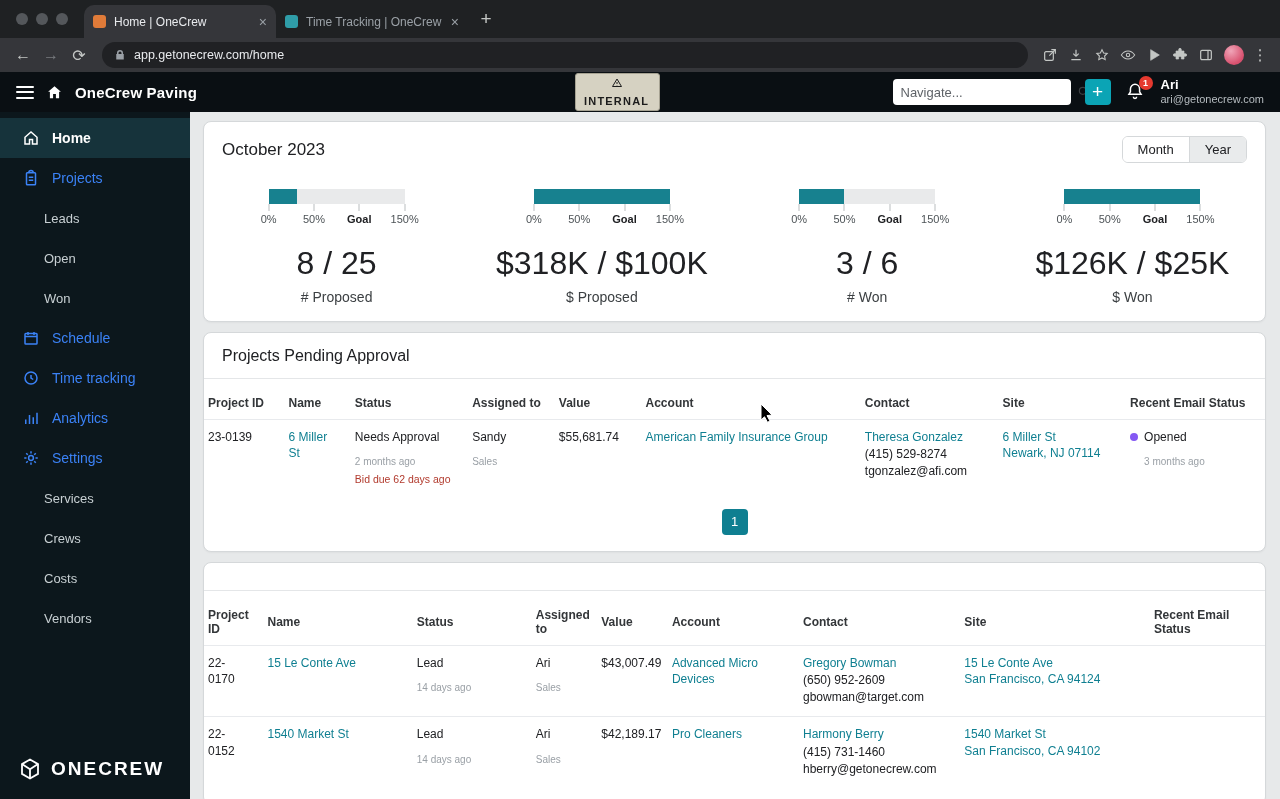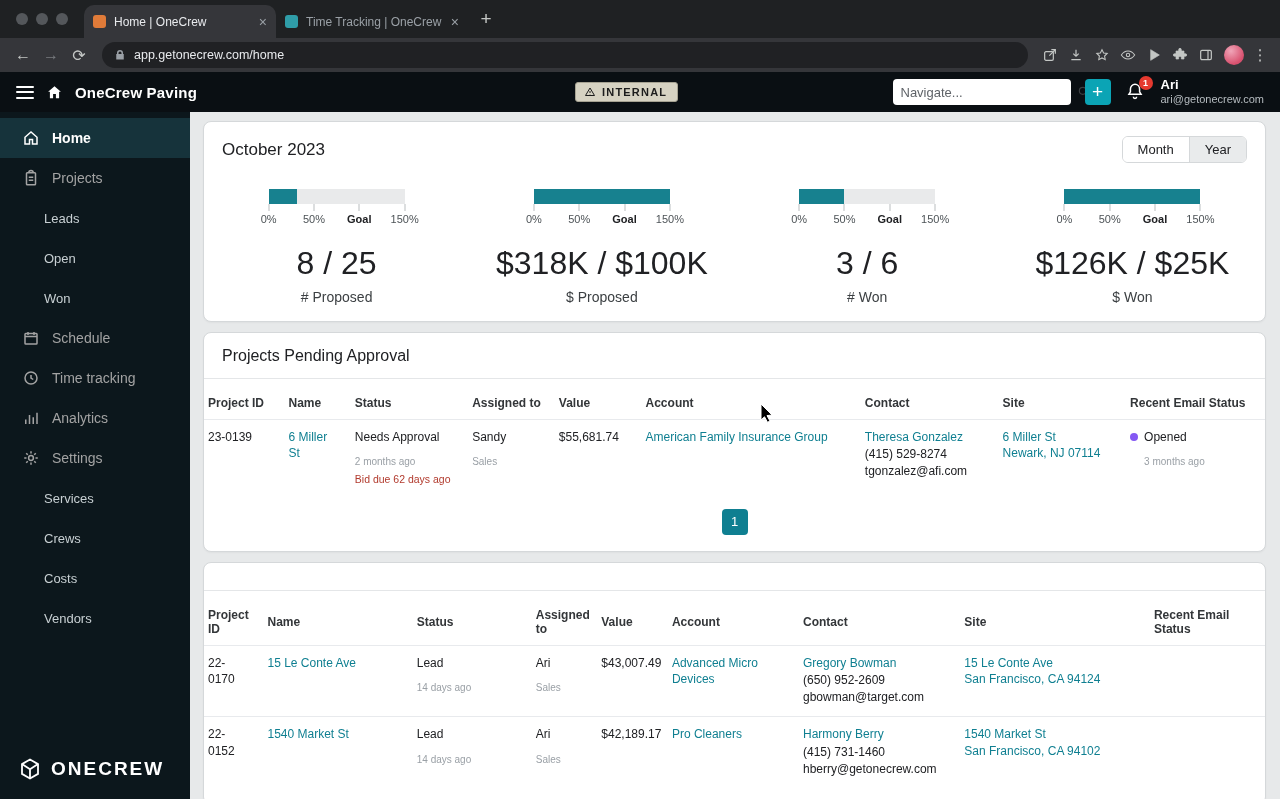--- a/index.html
+++ b/index.html
@@ -29,37 +29,37 @@
   .tbicon svg { stroke:#c4c7c5; }
   .avatar { width:20px; height:20px; border-radius:50%; background:radial-gradient(circle at 35% 30%, #f0a5b8, #d8506e 70%); margin:0 4px; cursor:pointer; }
   .kebab { color:#c4c7c5; font-size:15px; width:20px; text-align:center; cursor:pointer; }
 
   
   .appheader { height:40px; background:#0a0f13; display:flex; align-items:center; padding:0 16px; gap:12px; position:relative; flex:0 0 40px; color:#fff; }
   .hamburger { width:18px; display:flex; flex-direction:column; gap:3.5px; cursor:pointer; }
   .hamburger span { height:2px; background:#fff; border-radius:1px; }
   .homeicon { width:17px; height:17px; color:#fff; cursor:pointer; }
   .apptitle { font-size:15px; font-weight:700; letter-spacing:.2px; }
-  .internal { position:absolute; left:575px; top:50%; transform:translateY(-50%); background:#d6d2c2; border:1px solid #a6a292; color:#1c1c1c; font-size:11px; font-weight:700; letter-spacing:1.2px; padding:3px 10px 3px 8px; border-radius:3px; display:flex; align-items:center; gap:6px; }
+  .internal { position:absolute; left:575px; top:50%; transform:translateY(-50%); background:#d6d2c2; border:1px solid #a6a292; color:#1c1c1c; font-size:11px; font-weight:700; letter-spacing:1.2px; padding:3px 10px 3px 8px; border-radius:3px; display:flex; align-items:center; gap:6px;flex-direction:column; }
   .hright { margin-left:auto; display:flex; align-items:center; gap:14px; }
   .searchbox { width:178px; height:26px; background:#fff; border-radius:4px; display:flex; align-items:center; padding:0 8px; }
   .searchbox input { border:none; outline:none; flex:1; font-size:13px; font-family:"Liberation Sans",sans-serif; color:#202124; background:transparent; }
   .searchbox input::placeholder { color:#5f6368; }
   .addbtn { width:26px; height:26px; border:none; border-radius:4px; background:#0ba4b5; color:#fff; font-size:19px; line-height:24px; cursor:pointer; }
   .bellwrap { position:relative; width:22px; height:22px; color:#fff; cursor:pointer; }
   .nbadge { position:absolute; top:-5px; right:-6px; background:#e5392f; color:#fff; border-radius:8px; min-width:14px; height:14px; font-size:9px; font-weight:700; display:flex; align-items:center; justify-content:center; padding:0 3px; }
   .userblock { line-height:1.25; cursor:pointer; }
   .uname { font-size:13px; font-weight:700; color:#fff; }
   .uemail { font-size:11px; color:#b6bcc0; }
 
   
   .appbody { flex:1; display:flex; overflow:hidden; }
 
   .sidebar { width:190px; flex:0 0 190px; background:#0c171c; display:flex; flex-direction:column; padding-top:6px; }
-  .side-item { height:40px; display:flex; align-items:center; padding-left:22px; gap:12px; font-size:14px; color:#a3a3a3; cursor:pointer; }
+  .side-item { height:40px; display:flex; align-items:center; padding-left:22px; gap:12px; font-size:14px; color:#3b82f6; cursor:pointer; }
   .side-item.active { background:#16333b; font-weight:700; color:#fff; }
   .side-item.sub { padding-left:44px; font-size:13px; color:#c8d0d3; }
   .side-icon { width:18px; height:18px; flex:none; display:flex; }
   .side-icon svg { width:18px; height:18px; }
   .brand { margin-top:auto; padding:0 0 18px 18px; display:flex; align-items:center; gap:9px; color:#fff; font-size:19px; font-weight:800; letter-spacing:2px; }
   .brand svg { width:24px; height:24px; }
 
   .main { flex:1; padding:9px 14px 0 13px; overflow:hidden; display:flex; flex-direction:column; gap:10px; }
   .card { background:#fff; border:1px solid #d5d8da; border-radius:8px; padding:14px 0 16px; box-shadow:0 1px 2px rgba(0,0,0,.04); flex:none; }
   .cardhead { display:flex; align-items:center; justify-content:space-between; padding:0 18px; }

